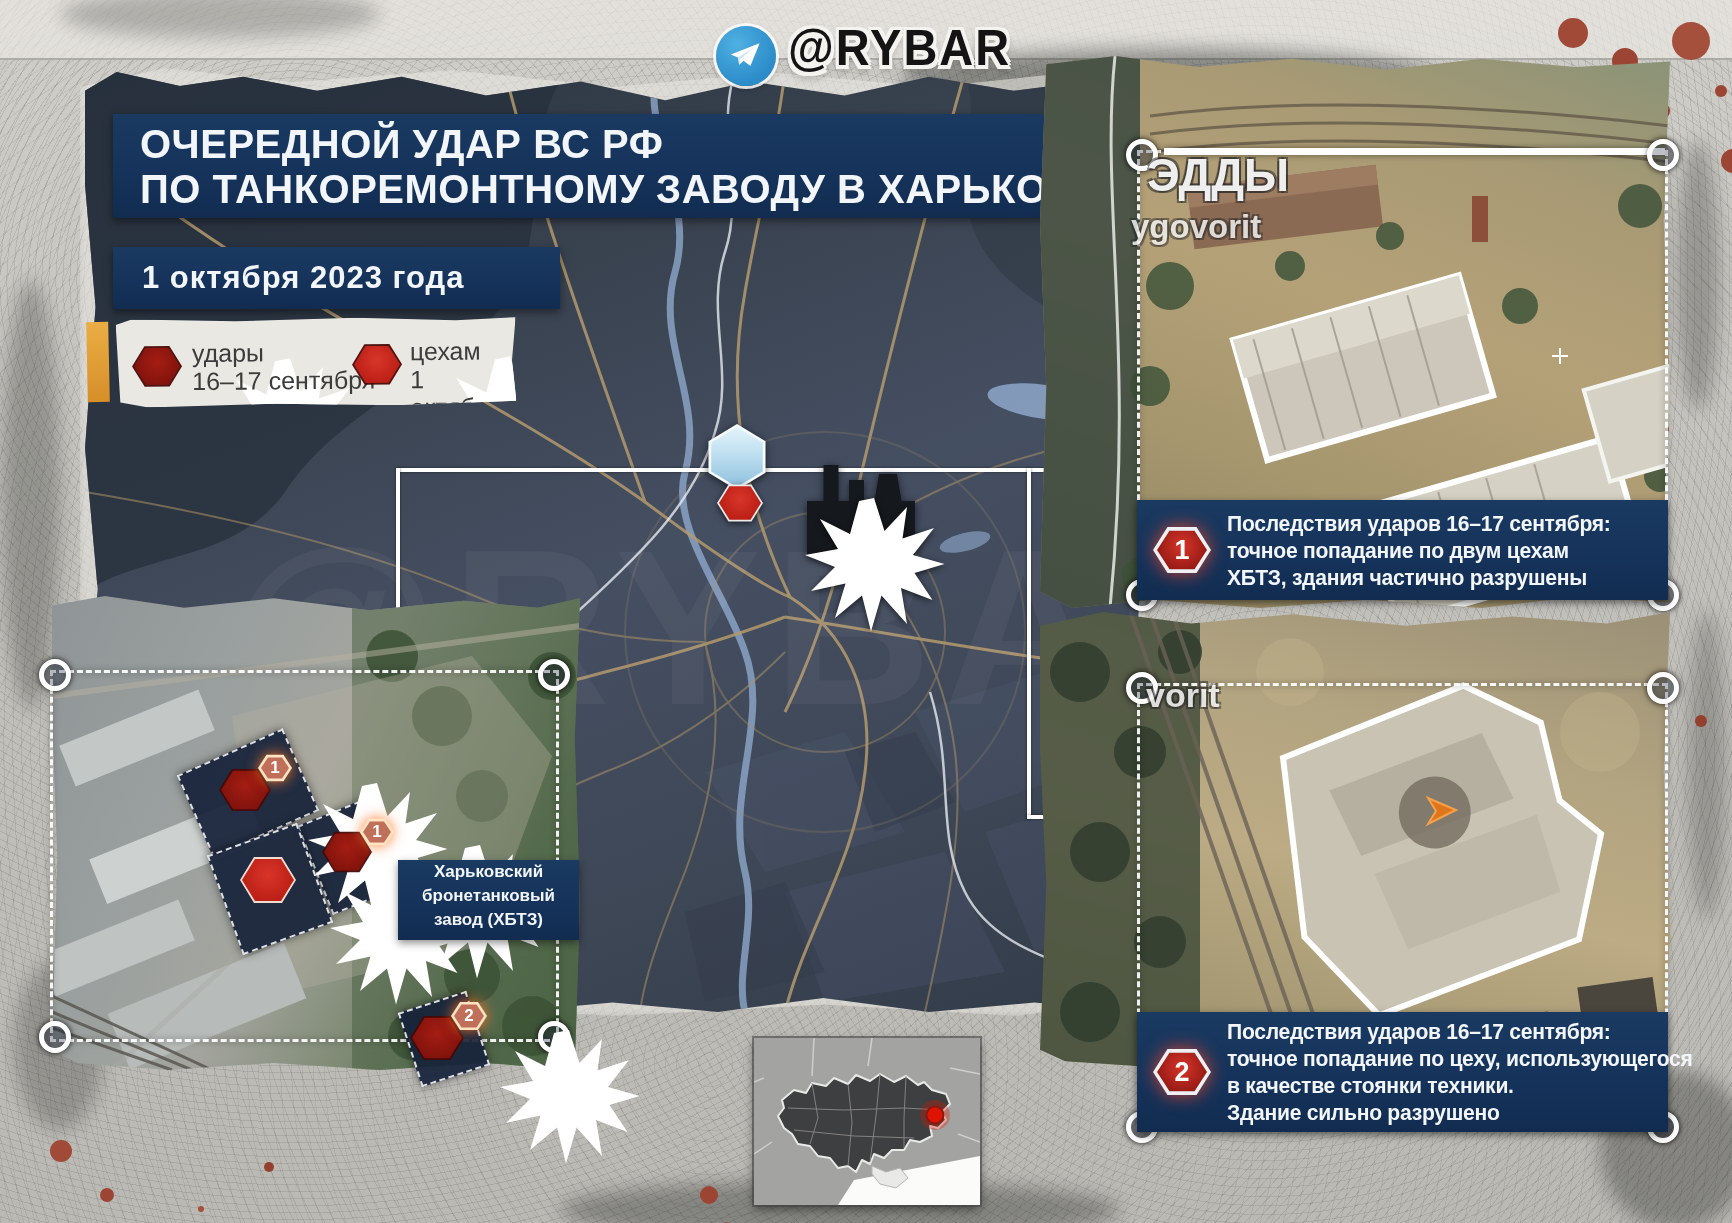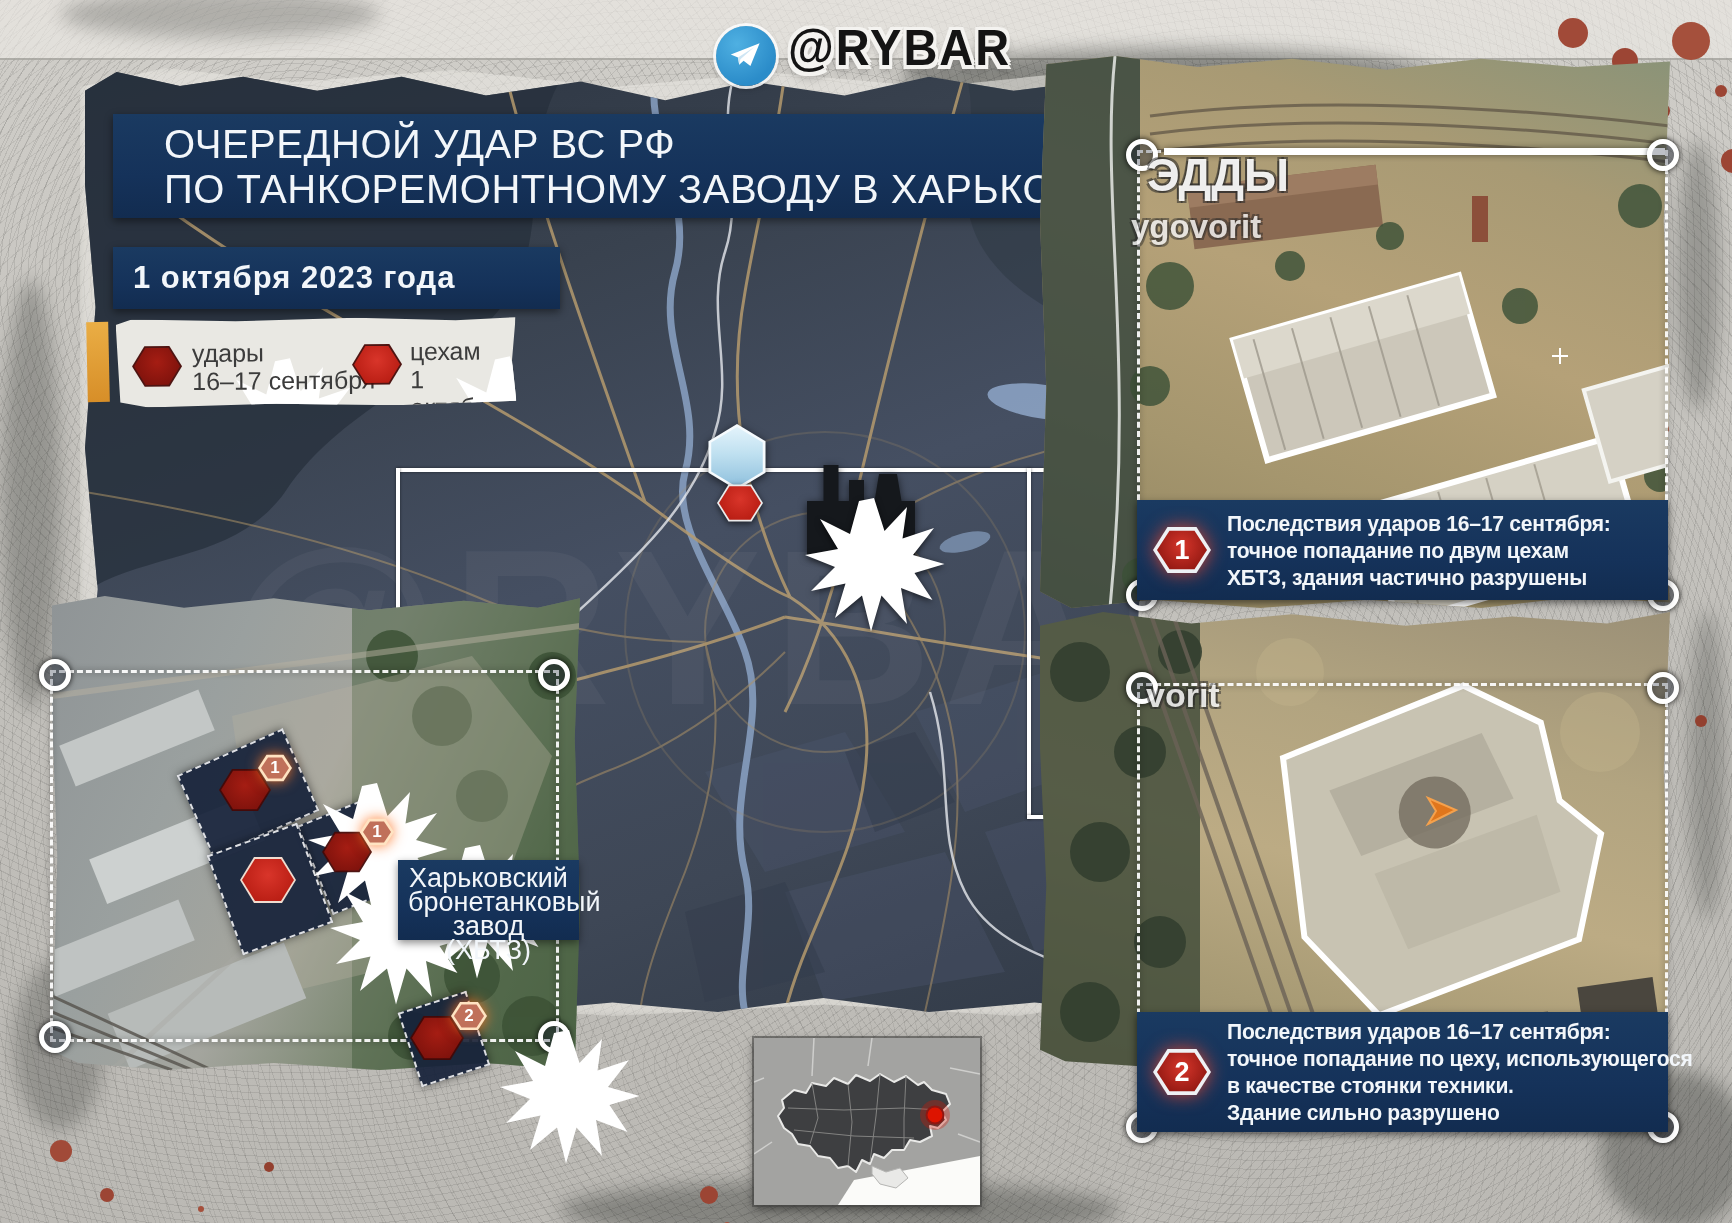--- a/index.html
+++ b/index.html
@@ -48,22 +48,22 @@
   .map-art{position:absolute;inset:0;width:100%;height:100%;}
   .map-wm{left:140px;top:430px;font-size:220px;font-weight:900;color:rgba(255,255,255,.045);
     letter-spacing:12px;pointer-events:none;}
   .city-label{left:768px;top:636px;font-size:37px;font-weight:800;letter-spacing:3px;color:#fff;
     text-shadow:-2px -2px 0 #10151c,2px -2px 0 #10151c,-2px 2px 0 #10151c,2px 2px 0 #10151c,0 0 10px rgba(0,0,0,.8);}
   .conn{background:#fff;box-shadow:0 0 3px rgba(0,0,0,.5);}
   
   .navy{background:linear-gradient(180deg,#1a3a61 0%,#15325a 60%,#122c50 100%);
     box-shadow:0 3px 8px rgba(0,0,0,.45);color:#f2f6fa;}
   .title-box{left:113px;top:114px;width:957px;height:104px;padding:8px 0 0 27px;box-sizing:border-box;}
-  .title-box div{font-size:40px;font-weight:400;line-height:45px;letter-spacing:.5px;white-space:nowrap;margin-left:24px;}
-  .date-box{left:113px;top:247px;width:447px;height:62px;line-height:62px;padding-left:20px;
+  .title-box div{font-size:40px;font-weight:700;line-height:45px;letter-spacing:.5px;white-space:nowrap;}
+  .date-box{left:113px;top:247px;width:447px;height:62px;line-height:62px;padding-left:29px;
     font-size:31px;font-weight:700;letter-spacing:1px;box-sizing:border-box;}
   
   .legend-accent{left:87px;top:322px;width:22px;height:80px;
     background:linear-gradient(180deg,#eaae45,#d78e28);transform:rotate(-1.2deg);}
   .legend{left:116px;top:318px;width:400px;height:88px;background:#e9e8e3;transform:rotate(-.5deg);
     box-shadow:0 3px 8px rgba(0,0,0,.4);
     clip-path:polygon(0 6%,4% 0,30% 3%,60% 0,85% 4%,100% 1%,99% 50%,100% 96%,70% 100%,40% 97%,8% 100%,1% 94%);}
   .legend-text{position:absolute;top:20px;color:#3c3c3c;font-size:25px;line-height:28px;font-weight:500;}
   
   .hexF{clip-path:polygon(25% 6%,75% 6%,100% 50%,75% 94%,25% 94%,0% 50%);}   
@@ -110,21 +110,21 @@
   .caption{display:flex;align-items:center;gap:16px;padding:8px 10px 8px 16px;box-sizing:border-box;}
   .caption .txt{transform:scaleX(.96);transform-origin:left center;}
   .caption .txt div{font-size:22px;font-weight:700;line-height:27px;white-space:nowrap;letter-spacing:-.3px;}
   .wm{color:rgba(255,255,255,.92);font-weight:800;
     text-shadow:-2px -2px 0 rgba(40,40,40,.55),2px -2px 0 rgba(40,40,40,.55),
       -2px 2px 0 rgba(40,40,40,.55),2px 2px 0 rgba(40,40,40,.55);}
   .coord-bar{left:54px;top:675px;width:314px;height:47px;line-height:47px;padding-left:34px;
     font-size:26px;font-weight:700;box-sizing:border-box;}
   .bld{position:absolute;background:rgba(23,34,58,.93);border:2px dashed rgba(255,255,255,.85);
     box-shadow:0 0 10px rgba(0,0,0,.5);}
-  .flabel{position:absolute;padding:6px 10px;font-size:27px;font-weight:400;line-height:24px;
+  .flabel{position:absolute;padding:0 10px;font-size:17px;font-weight:700;line-height:24px;
     box-sizing:border-box;}
   
   .minimap{left:754px;top:1038px;width:226px;height:167px;background:#9e9e9c;
     box-shadow:0 0 0 2px rgba(70,70,68,.6),0 4px 10px rgba(0,0,0,.5);}
   .minimap svg{position:absolute;inset:0;width:100%;height:100%;}
 </style>
 </head>
 <body>
 
 <svg width="0" height="0" style="position:absolute">

